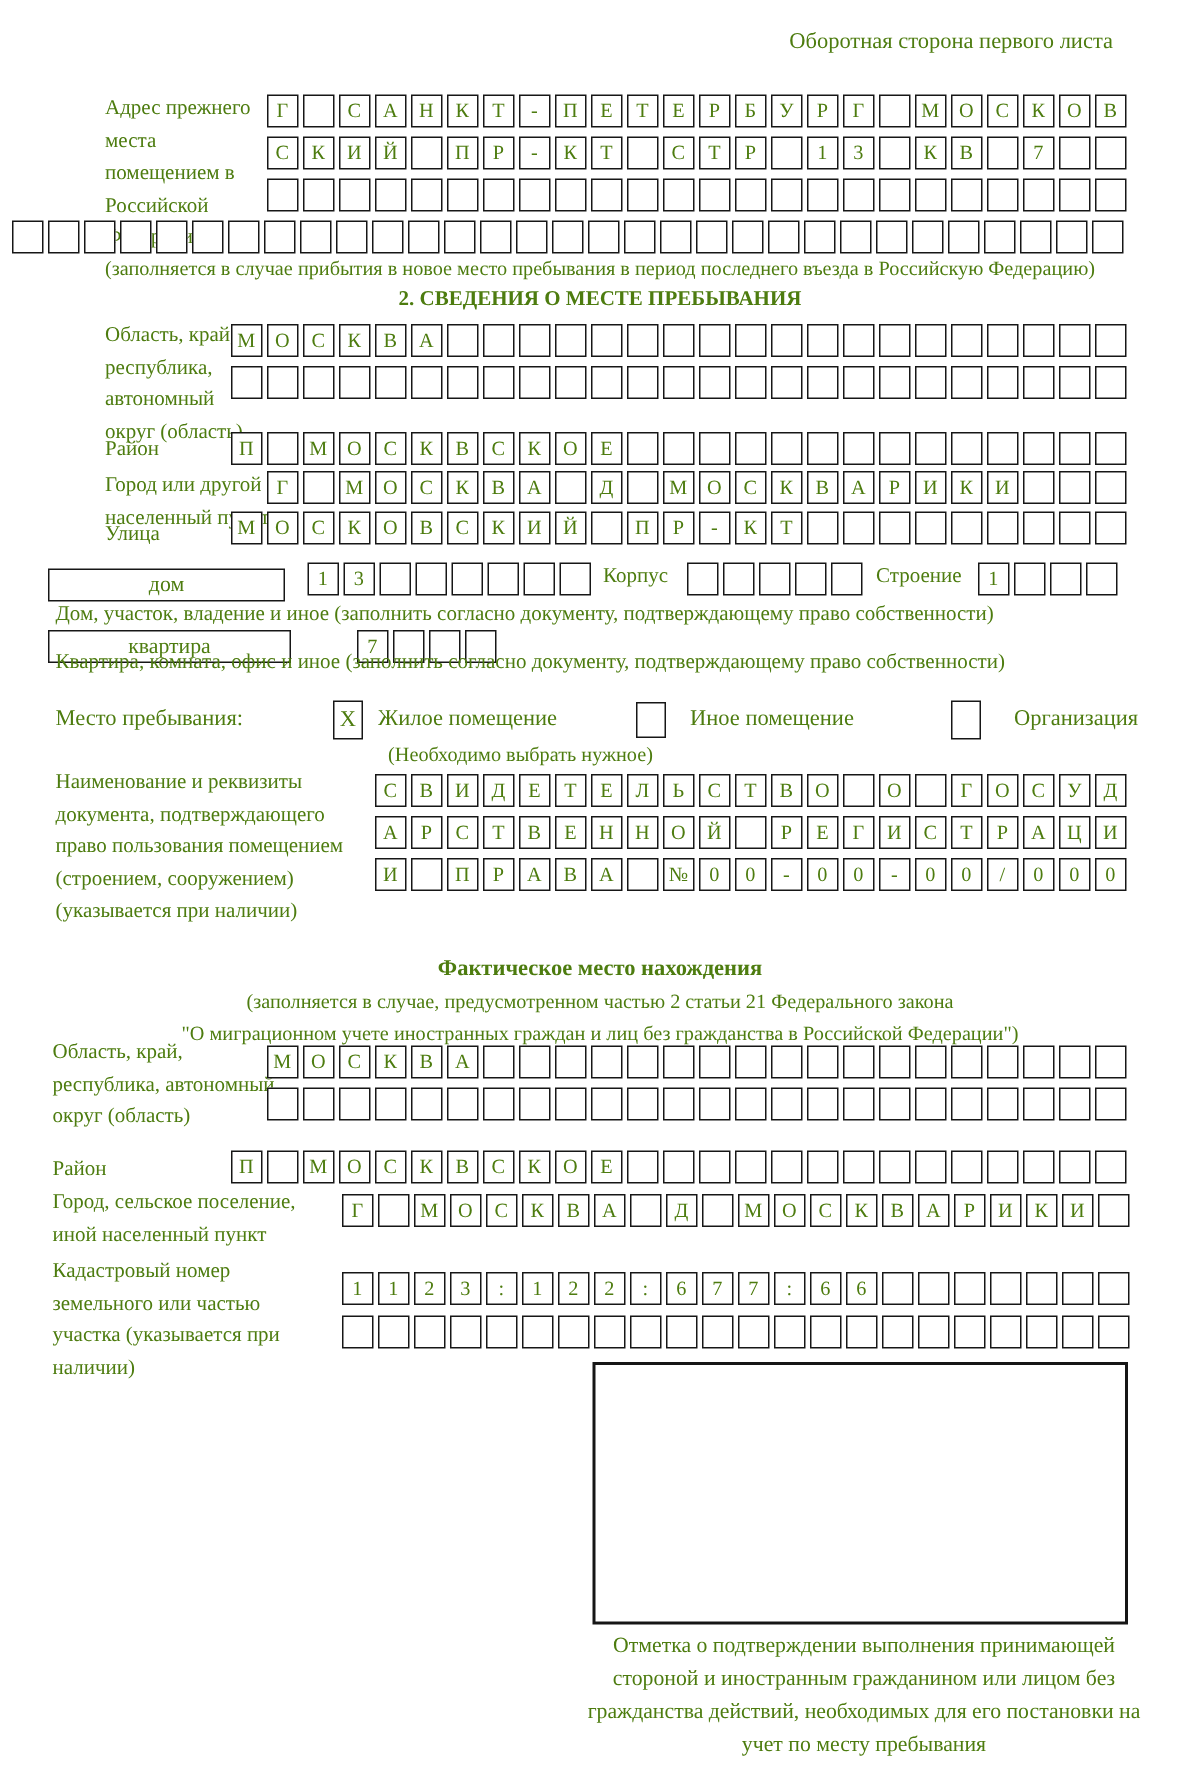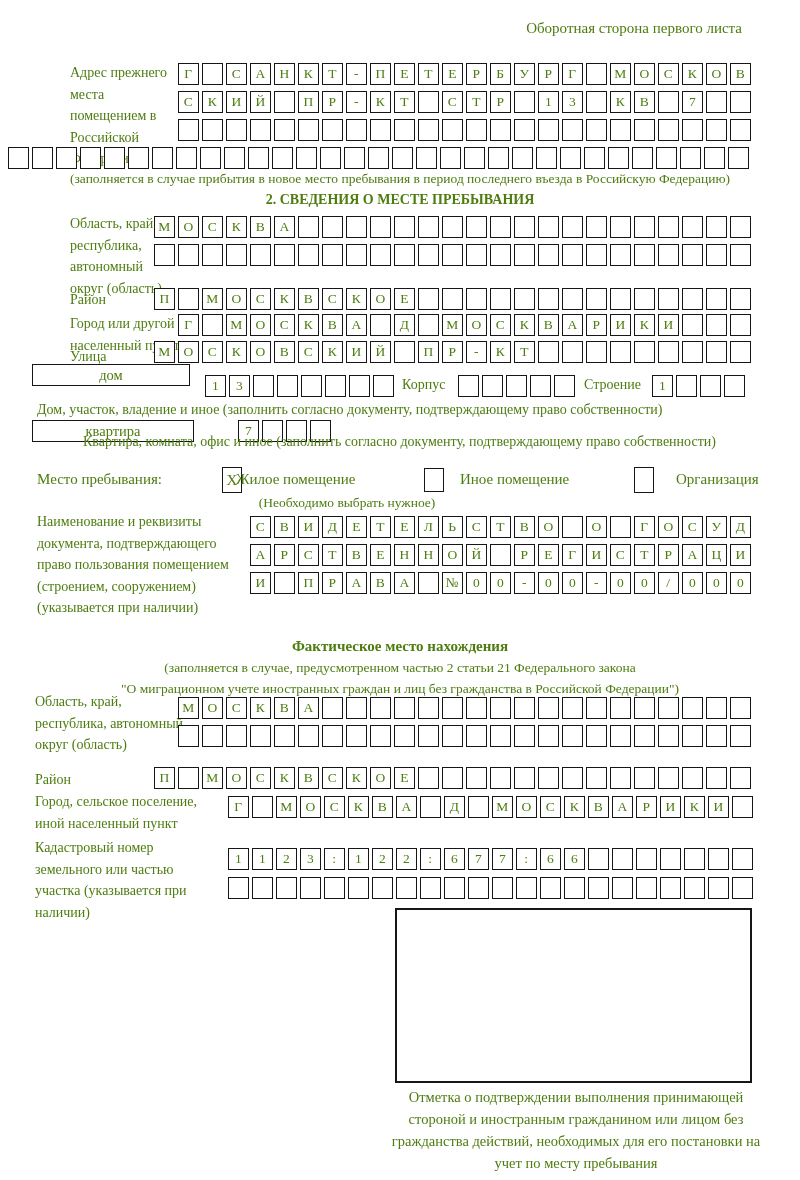--- a/index.html
+++ b/index.html
@@ -283,21 +283,21 @@
       <span class="cell"></span>
       <span class="cell"></span>
       <span class="cell"></span>
       <span class="cell"></span>
       <span class="cell"></span>
       <span class="cell"></span>
       <span class="cell"></span>
       <span class="cell"></span>
     </div>
 
-  <div class="wbox" style="left:32px;top:364px;width:158px;">дом</div>
+  <div class="wbox" style="left:32px;top:379px;width:158px;">дом</div>
   <div class="crow" style="left:205px;top:375px;">
       <span class="cell">1</span>
       <span class="cell">3</span>
       <span class="cell"></span>
       <span class="cell"></span>
       <span class="cell"></span>
       <span class="cell"></span>
       <span class="cell"></span>
       <span class="cell"></span>
     </div>
@@ -318,25 +318,25 @@
     </div>
   <div class="caption" style="left:37px;top:402px;">Дом, участок, владение и иное (заполнить согласно документу, подтверждающему право собственности)</div>
 
   <div class="wbox" style="left:32px;top:420px;width:162px;">квартира</div>
   <div class="crow" style="left:238px;top:420px;">
       <span class="cell">7</span>
       <span class="cell"></span>
       <span class="cell"></span>
       <span class="cell"></span>
     </div>
-  <div class="caption" style="left:37px;top:434px;margin-left:46px;">Квартира, комната, офис и иное (заполнить согласно документу, подтверждающему право собственности)</div>
+  <div class="caption" style="left:37px;top:434px;">Квартира, комната, офис и иное (заполнить согласно документу, подтверждающему право собственности)</div>
 
   <div class="opt" style="left:37px;top:471px;">Место пребывания:</div>
   <div class="chk" style="left:222px;top:467px;height:26px;">X</div>
-  <div class="opt" style="left:236px;top:471px;">Жилое помещение</div>
+  <div class="opt" style="left:252px;top:471px;">Жилое помещение</div>
   <div class="chk" style="left:424px;top:468px;height:24px;"></div>
   <div class="opt" style="left:460px;top:471px;">Иное помещение</div>
   <div class="chk" style="left:634px;top:467px;height:26px;"></div>
   <div class="opt" style="left:676px;top:471px;">Организация</div>
   <div class="abs note" style="left:12px;top:495px;width:670px;text-align:center;">(Необходимо выбрать нужное)</div>
 
   <div class="flabel" style="left:37px;top:511px;width:205px;">Наименование и реквизиты документа, подтверждающего право пользования помещением (строением, сооружением) (указывается при наличии)</div>
   <div class="crow" style="left:250px;top:516px;">
       <span class="cell">С</span>
       <span class="cell">В</span>

